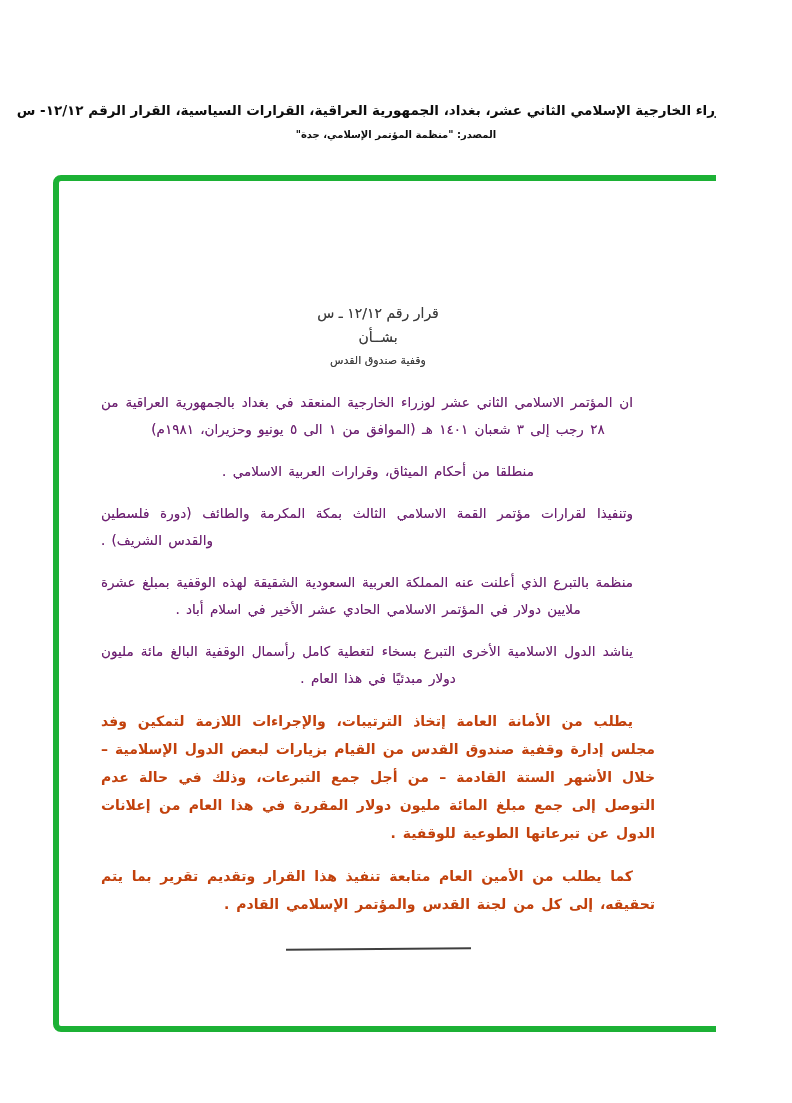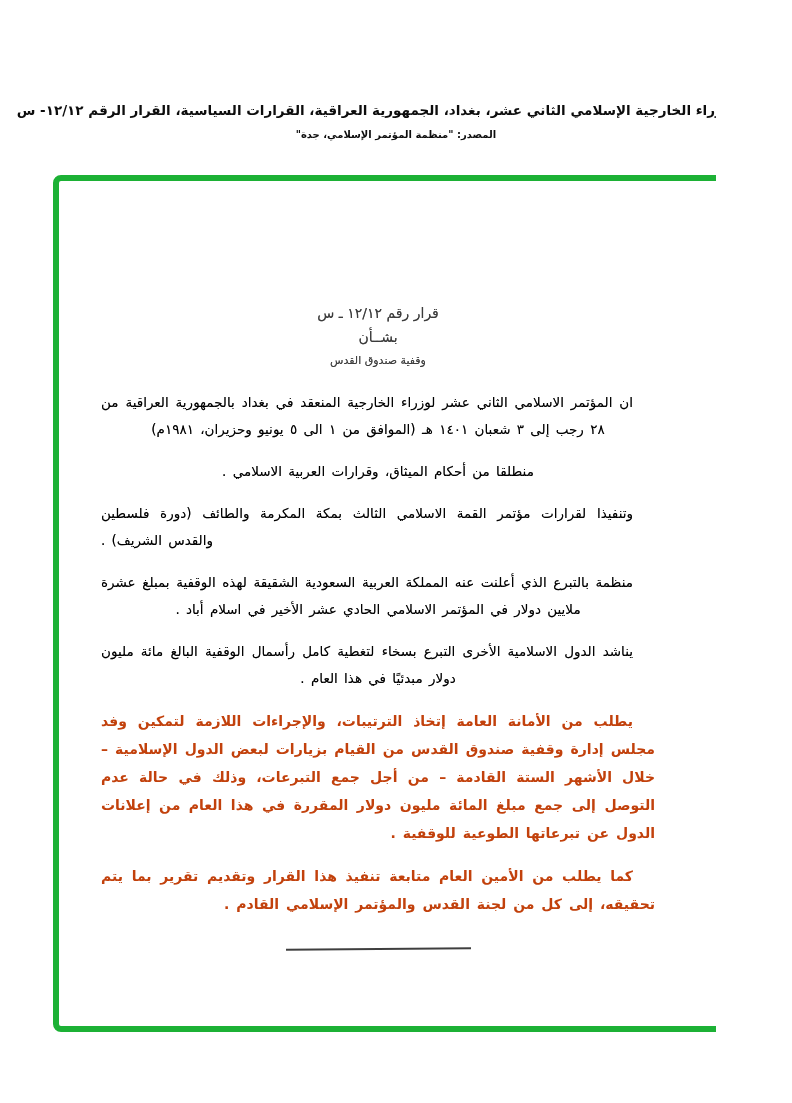--- a/index.html
+++ b/index.html
@@ -66,21 +66,21 @@
     text-shadow: 0 0 0.6px rgba(70,70,70,0.65);
     margin-bottom: 16px;
     margin-top: 10px;
   }
   .doc-title .t2 { font-size: 14px; }
   .doc-title .t3 { font-size: 11px; letter-spacing: 1px; }
   .doc p {
     margin: 0 0 15px 0;
     font-size: 13.5px;
     line-height: 27px;
-    color: #000000;
+    color: #701a75;
     text-shadow: 0 0 0.6px rgba(80,80,80,0.6);
     text-align: justify;
     text-align-last: center;
     text-indent: 22px;
     word-spacing: 2px;
   }
   .doc p.last-left  { text-align-last: left; }
   .doc p.last-right { text-align-last: right; }
   .doc p.single-center { text-align: center; text-indent: 0; }
   .doc p.strong {

